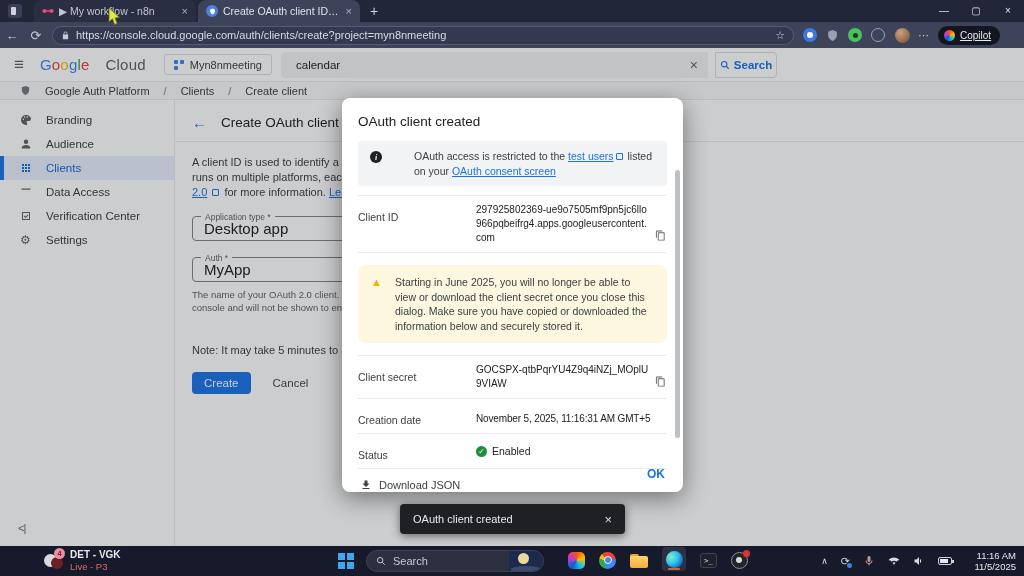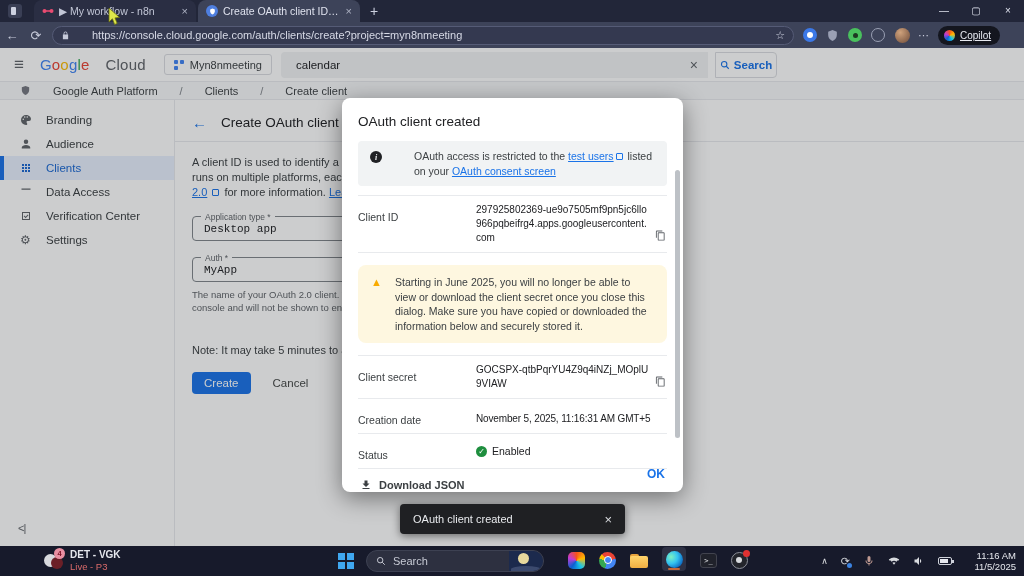--- a/index.html
+++ b/index.html
@@ -17,21 +17,21 @@
   .tab.inactive .title { color:#c2c6d6; }
   .tab .tab-close { color:#aeb3c4; font-size:11px; line-height:11px; cursor:default; }
   .favicon-n8n { width:12px; height:12px; flex:0 0 12px; }
   .favicon-shield { width:12px; height:12px; flex:0 0 12px; border-radius:50%; background:#4f7fe0; display:flex; align-items:center; justify-content:center; }
   .newtab-btn { color:#cdd1e0; font-size:14px; margin-left:10px; }
   .win-controls { margin-left:auto; display:flex; align-items:center; height:22px; }
   .win-controls span { width:32px; text-align:center; color:#dfe2ee; font-size:10px; line-height:22px; }
 
   .navbar { position:absolute; left:0; top:22px; width:1024px; height:26px; background:#3d4359; display:flex; align-items:center; }
   .nav-ic { color:#c6cad9; font-size:13px; width:24px; text-align:center; }
-  .url-pill { height:19px; margin-left:4px; width:742px; background:#343950; border:1px solid #555b76; border-radius:10px; display:flex; align-items:center; padding:0 8px; gap:22px; }
+  .url-pill { height:19px; margin-left:4px; width:742px; background:#343950; border:1px solid #555b76; border-radius:10px; display:flex; align-items:center; padding:0 8px; gap:6px; }
   .url-text { font-size:11px; color:#d7dae6; white-space:nowrap; overflow:hidden; flex:1; }
   .url-star { color:#c6cad9; font-size:11px; }
   .ext { width:14px; height:14px; border-radius:50%; margin-left:9px; position:relative; }
   .ext-blue { background:#3b78e7; } .ext-blue::after{content:"";position:absolute;left:4px;top:4px;width:6px;height:6px;border-radius:50%;background:#fff;}
   .ext-green { background:#49c15d; } .ext-green::after{content:"";position:absolute;left:4.5px;top:4.5px;width:5px;height:5px;border-radius:50%;background:#1d3a22;}
   .ext-ring { background:transparent; border:1.5px solid #9aa0b4; }
   .avatar-browser { width:15px; height:15px; border-radius:50%; margin-left:10px; background:radial-gradient(circle at 35% 30%, #cfa27c, #6e4b39); }
   .nav-dots { color:#c6cad9; font-size:11px; margin-left:8px; letter-spacing:1px; }
   .copilot-pill { margin-left:8px; margin-right:6px; height:19px; background:#14161f; border-radius:10px; display:flex; align-items:center; gap:5px; padding:0 9px 0 6px; }
   .copilot-logo { width:11px; height:11px; border-radius:50%; background:conic-gradient(#f6521c,#ffb900,#19c3e8,#0b5fd0,#c13bd4,#f6521c); }
@@ -54,21 +54,21 @@
   .search-clear { color:#5f6368; font-size:14px; padding:0 10px; }
   .search-btn { position:absolute; left:715px; top:4px; width:62px; height:26px; background:#fff; border:1px solid #dadce0; border-radius:0 4px 4px 0; display:flex; align-items:center; justify-content:center; gap:4px; }
   .search-btn span { color:#1a73e8; font-size:11.5px; font-weight:bold; }
   .hdr-ic { color:#444746; font-size:13px; margin-left:17px; }
   .shell-icon { width:17px; height:13px; border:1.2px solid #5f6368; border-radius:2px; margin-left:17px; color:#5f6368; font-size:7px; font-family:"DejaVu Sans Mono",monospace; display:flex; align-items:center; justify-content:center; }
   .badge-4 { width:16px; height:16px; border:1.5px solid #1e8e3e; border-radius:50%; color:#1e8e3e; font-size:9px; display:flex; align-items:center; justify-content:center; margin-left:14px; }
   .help-ic { width:14px; height:14px; border-radius:50%; color:#444746; font-size:9.5px; display:flex; align-items:center; justify-content:center; margin-left:14px; font-weight:bold; }
   .dots-v { color:#444746; font-size:12px; margin-left:12px; }
   .avatar-cloud { width:19px; height:19px; border-radius:50%; margin-left:14px; margin-right:10px; background:radial-gradient(circle at 40% 30%, #4a4f63, #15161d); }
 
-  .breadcrumb { position:absolute; left:0; top:34px; width:1024px; height:18px; background:#f8f9fa; border-bottom:1px solid #e8eaed; display:flex; align-items:center; gap:22px; padding-left:20px; }
+  .breadcrumb { position:absolute; left:0; top:34px; width:1024px; height:18px; background:#f8f9fa; border-bottom:1px solid #e8eaed; display:flex; align-items:center; gap:14px; padding-left:20px; }
   .breadcrumb svg { width:11px; height:11px; fill:#757880; }
   .breadcrumb span { font-size:11px; color:#3c4043; }
   .breadcrumb .sep { color:#80868b; }
 
   .sidebar { position:absolute; left:0; top:52px; width:175px; height:446px; background:#fff; border-right:1px solid #e8eaed; }
   .side-item { height:24px; display:flex; align-items:center; gap:14px; padding-left:20px; position:relative; margin-top:0; }
   .side-item svg { width:12px; height:12px; fill:#5f6368; flex:0 0 12px; }
   .side-item .gear-glyph { font-size:12px; color:#5f6368; width:12px; line-height:12px; }
   .side-item span.lbl { font-size:11.5px; color:#3c4043; }
   .side-item.selected { background:#e8f0fe; }
@@ -80,21 +80,21 @@
   .main { position:absolute; left:175px; top:52px; width:849px; height:446px; background:#fff; }
   .main-title-row { display:flex; align-items:center; gap:14px; padding:14px 0 10px 17px; }
   .back-arrow { color:#1a73e8; font-size:15px; }
   .main-title { font-size:13.5px; color:#202124; }
   .main-divider { height:1px; background:#e8eaed; }
   .intro { margin:13px 0 0 17px; font-size:11px; line-height:15px; color:#3c4043; white-space:nowrap; }
   .blue-link { color:#1a73e8; text-decoration:underline; text-decoration-thickness:0.5px; }
   .ext-link-ic { display:inline-block; width:7px; height:7px; border:1px solid #1a73e8; border-radius:1px; position:relative; margin:0 2px; }
   .field { position:relative; margin:16px 0 0 17px; width:168px; height:25px; border:1px solid #80868b; border-radius:4px; display:flex; align-items:center; }
   .field .flabel { position:absolute; left:8px; top:-5px; background:#fff; padding:0 4px; font-size:8.5px; color:#5f6368; white-space:nowrap; }
-  .field .fvalue { font-size:11px; color:#202124; padding-left:11px;font-family:Liberation Mono, monospace; }
+  .field .fvalue { font-size:15px; color:#202124; padding-left:11px; }
   .helper { margin:6px 0 0 17px; font-size:9.5px; line-height:13px; color:#5f6368; white-space:nowrap; }
   .note { margin:30px 0 0 17px; font-size:11px; color:#3c4043; white-space:nowrap; }
   .btn-row { display:flex; align-items:center; gap:22px; margin:16px 0 0 17px; }
   .create-btn { background:#1a73e8; color:#fff; font-size:11.5px; padding:5px 12px; border-radius:4px; }
   .cancel-btn { color:#444746; font-size:11.5px; }
 
   
   .dialog { position:absolute; left:342px; top:50px; width:341px; height:394px; background:#fff; border-radius:8px; box-shadow:0 6px 24px rgba(0,0,0,0.45); z-index:30; padding:0 16px; }
   .dlg-title { font-size:13.5px; color:#202124; margin-top:16px; }
   .dlg-banner { margin-top:12px; background:#f1f3f4; border-radius:4px; padding:8px 12px; display:flex; gap:11px; }
@@ -110,21 +110,21 @@
   .copy-btn { flex:0 0 12px; }
   .copy-btn svg { width:11px; height:11px; fill:#5f6368; }
   .dlg-warning { margin:12px 0; background:#fef7e0; border-radius:8px; padding:10px 13px; display:flex; gap:12px; }
   .warn-tri { color:#f9ab00; font-size:11px; line-height:13px; flex:0 0 12px; margin-top:1px; }
   .dlg-warning .wtxt { font-size:10.5px; line-height:14.5px; color:#3c4043; }
   .status-val { display:flex; align-items:center; gap:5px; }
   .check-circle { width:11px; height:11px; border-radius:50%; background:#1e8e3e; color:#fff; font-size:8px; display:flex; align-items:center; justify-content:center; }
   .status-text { font-size:10.5px; color:#202124; }
   .download-row { margin-top:10px; display:flex; align-items:center; gap:7px; padding-left:2px; }
   .download-row svg { width:12px; height:12px; fill:#3c4043; }
-  .download-row span { font-size:11px; color:#3c4043; font-weight:bold; }
+  .download-row span { font-size:11px; color:#3c4043; font-weight:normal; }
   .ok-btn { position:absolute; right:18px; bottom:11px; color:#1a73e8; font-size:12px; font-weight:bold; }
   .dlg-scrollbar { position:absolute; right:3px; top:72px; width:5px; height:268px; background:#bdc1c6; border-radius:3px; }
 
   
   .toast { position:absolute; left:400px; top:456px; width:225px; height:30px; background:#1f2023; border-radius:4px; z-index:40; display:flex; align-items:center; padding:0 13px; box-shadow:0 2px 8px rgba(0,0,0,0.5); }
   .toast span.msg { flex:1; font-size:11px; color:#e8eaed; }
   .toast .t-close { color:#dadce0; font-size:13px; }
 
   
   .taskbar { position:absolute; left:0; top:546px; width:1024px; height:30px; background:#171a2b; z-index:50; }

